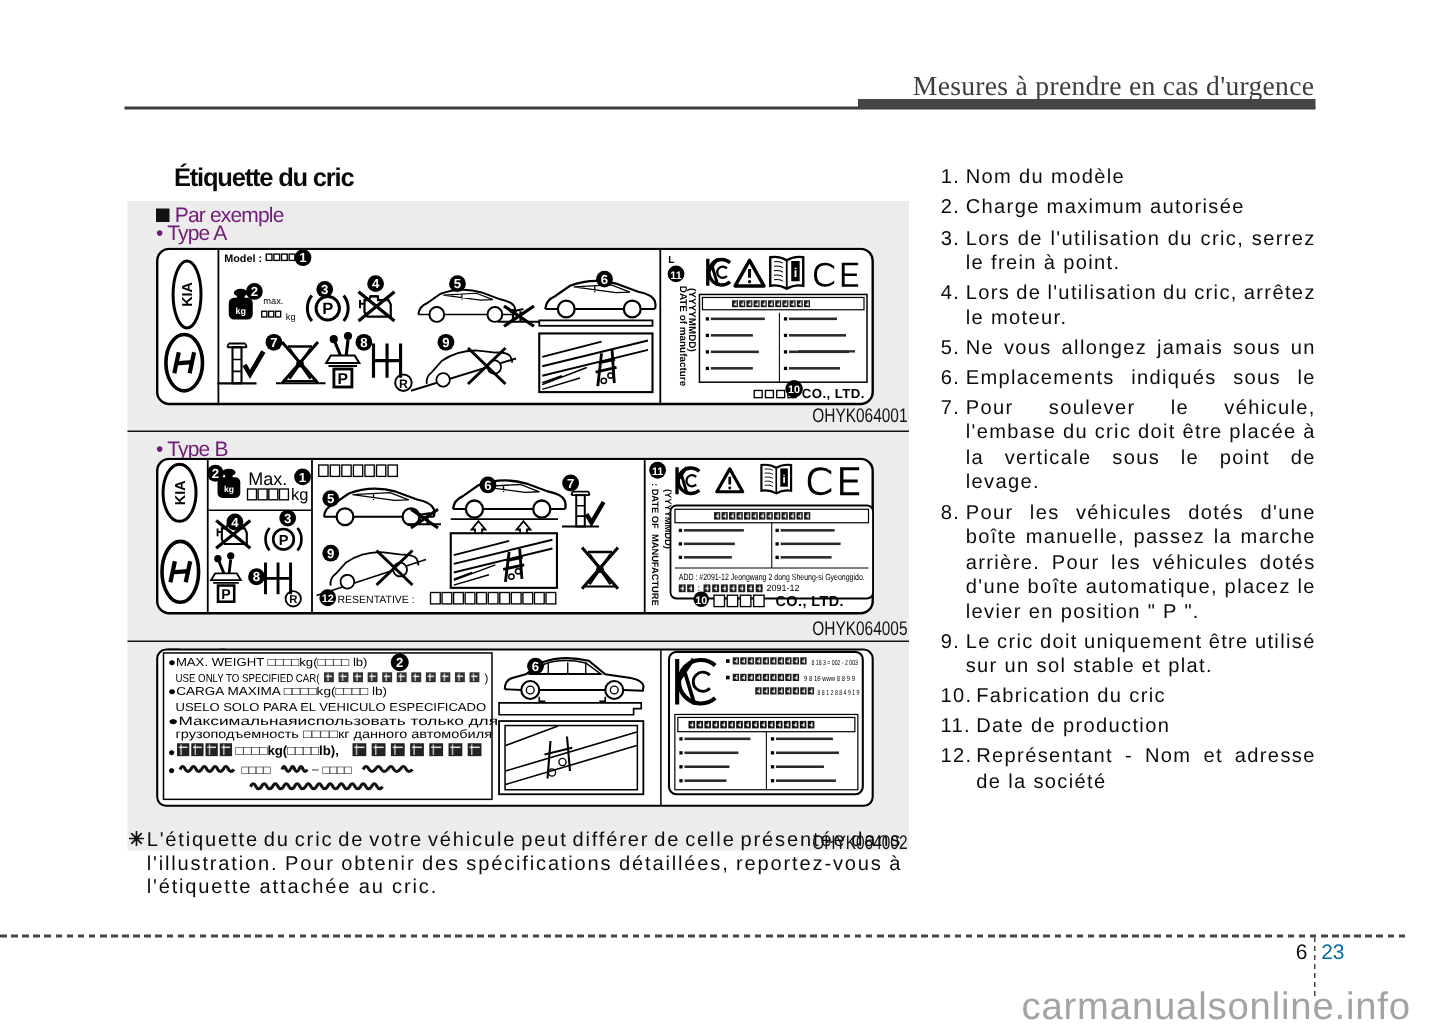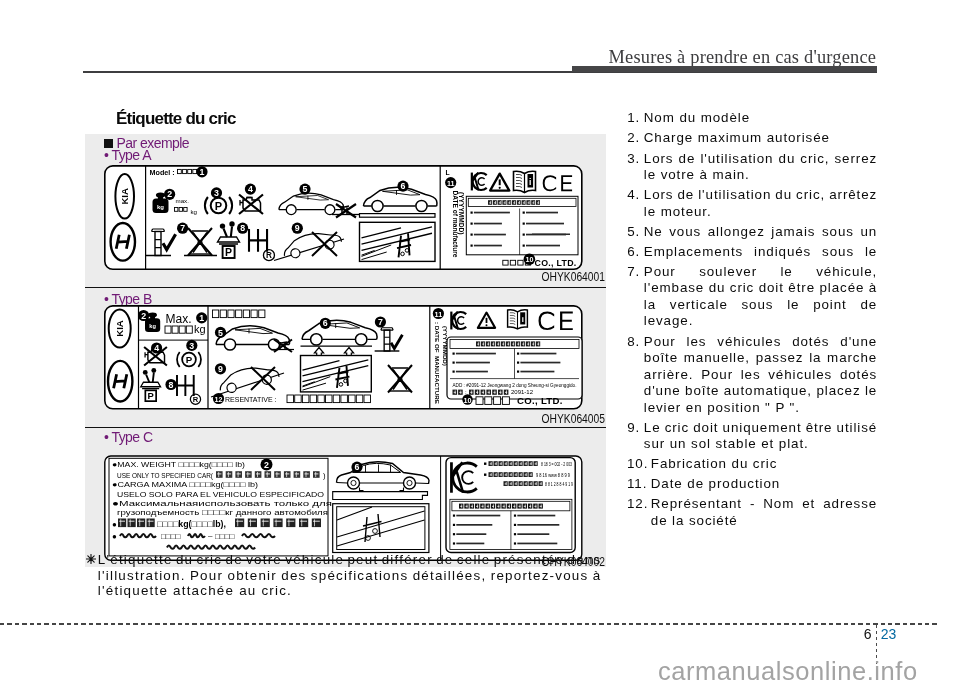--- a/index.html
+++ b/index.html
@@ -29,21 +29,21 @@
 .ln{display:block;position:relative;text-align:left;}
 #list{left:643.8px;top:110.4px;width:233.4px;font-size:13.4px;line-height:16.5px;color:#0c0c0c;letter-spacing:0.9px;}
 #list .pp{margin:0 0 3.6px 0;}
 #list .pp.w{padding-left:7px;}
 .num{position:absolute;left:-16.6px;top:0;font-style:normal;}
 #list .pp.w .num{left:-23.8px;}
 #dash{left:0;top:622.6px;width:937px;height:2px;background:repeating-linear-gradient(90deg,#454545 0,#454545 4.4px,transparent 4.4px,transparent 7.4px);}
 #pg6{left:863.8px;top:625.8px;font-size:14px;color:#111;}
 #pg23{left:880.8px;top:625.8px;font-size:14px;color:#0369a1;}
 #vdash{left:875.6px;top:625px;width:1.7px;height:41px;background:repeating-linear-gradient(180deg,#4a4a4a 0,#4a4a4a 3.2px,transparent 3.2px,transparent 6px);}
-#wm{left:658px;top:656.5px;font-size:25.5px;color:#a3a3a3;letter-spacing:0.55px;}
+#wm{left:681px;top:656.5px;font-size:25.5px;color:#a3a3a3;letter-spacing:0.55px;}
 svg{display:block;}
 svg text{font-family:"Liberation Sans",sans-serif;}
 </style>
 </head>
 <body>
 <div class="abs" id="hdrtxt">Mesures à prendre en cas d'urgence</div>
 <div class="abs" id="rule-thin"></div>
 <div class="abs" id="rule-thick"></div>
 <div class="abs" id="title">Étiquette du cric</div>
 <div class="abs" id="gray"></div>
@@ -505,21 +505,21 @@
       <rect x="372.0" y="91.8" width="7" height="7.6" fill="#fff" stroke="#000" stroke-width="0.9"></rect>
       <rect x="380.8" y="91.8" width="7" height="7.6" fill="#fff" stroke="#000" stroke-width="0.9"></rect>
       <rect x="389.6" y="91.8" width="7" height="7.6" fill="#fff" stroke="#000" stroke-width="0.9"></rect>
       <rect x="398.4" y="91.8" width="7" height="7.6" fill="#fff" stroke="#000" stroke-width="0.9"></rect>
       <text x="413" y="99.2" font-size="9.6" font-weight="bold" letter-spacing="0.3">CO., LTD.</text>
     </svg>
   </div>
 <div class="abs cap" id="cap2">OHYK064005</div>
 <div class="abs secline" id="line2"></div>
 <div class="abs small" id="typec">• Type C</div>
-<div class="abs" id="svgC" style="left:104px;top:455px;">
+<div class="abs" id="svgC" style="left:104px;top:432px;">
     <svg id="labC" width="479" height="106" viewBox="0 0 479 106">
       <rect x="0.8" y="1" width="477" height="104.2" rx="6" fill="#fff" stroke="#000" stroke-width="1.4"></rect>
       <rect x="5" y="3.3" width="219" height="97.6" fill="#fff" stroke="#000" stroke-width="1"></rect>
       <path d="M336.6 1 L336.6 105.2" stroke="#000" stroke-width="1"></path>
       <g font-size="7.7">
         <text x="8" y="12" textLength="133" lengthAdjust="spacingAndGlyphs">●MAX. WEIGHT □□□□kg(□□□□ lb)</text>
         <text x="13" y="22.5" textLength="96" lengthAdjust="spacingAndGlyphs">USE ONLY TO SPECIFIED CAR(</text>
         <text x="219" y="22.5">)</text>
         <text x="8" y="31.5" textLength="146" lengthAdjust="spacingAndGlyphs">●CARGA MAXIMA □□□□kg(□□□□ lb)</text>
         <text x="13" y="42" textLength="207" lengthAdjust="spacingAndGlyphs">USELO SOLO PARA EL VEHICULO ESPECIFICADO</text>
@@ -832,21 +832,21 @@
     <div class="pp">
       <div class="fl">
         <i class="num">3.</i>
         <span>Lors</span>
         <span>de</span>
         <span>l'utilisation</span>
         <span>du</span>
         <span>cric,</span>
         <span>serrez</span>
       </div>
-      <div class="ln">le votre à main.</div>
+      <div class="ln">le frein à point.</div>
     </div>
     <div class="pp">
       <div class="fl">
         <i class="num">4.</i>
         <span>Lors</span>
         <span>de</span>
         <span>l'utilisation</span>
         <span>du</span>
         <span>cric,</span>
         <span>arrêtez</span>

